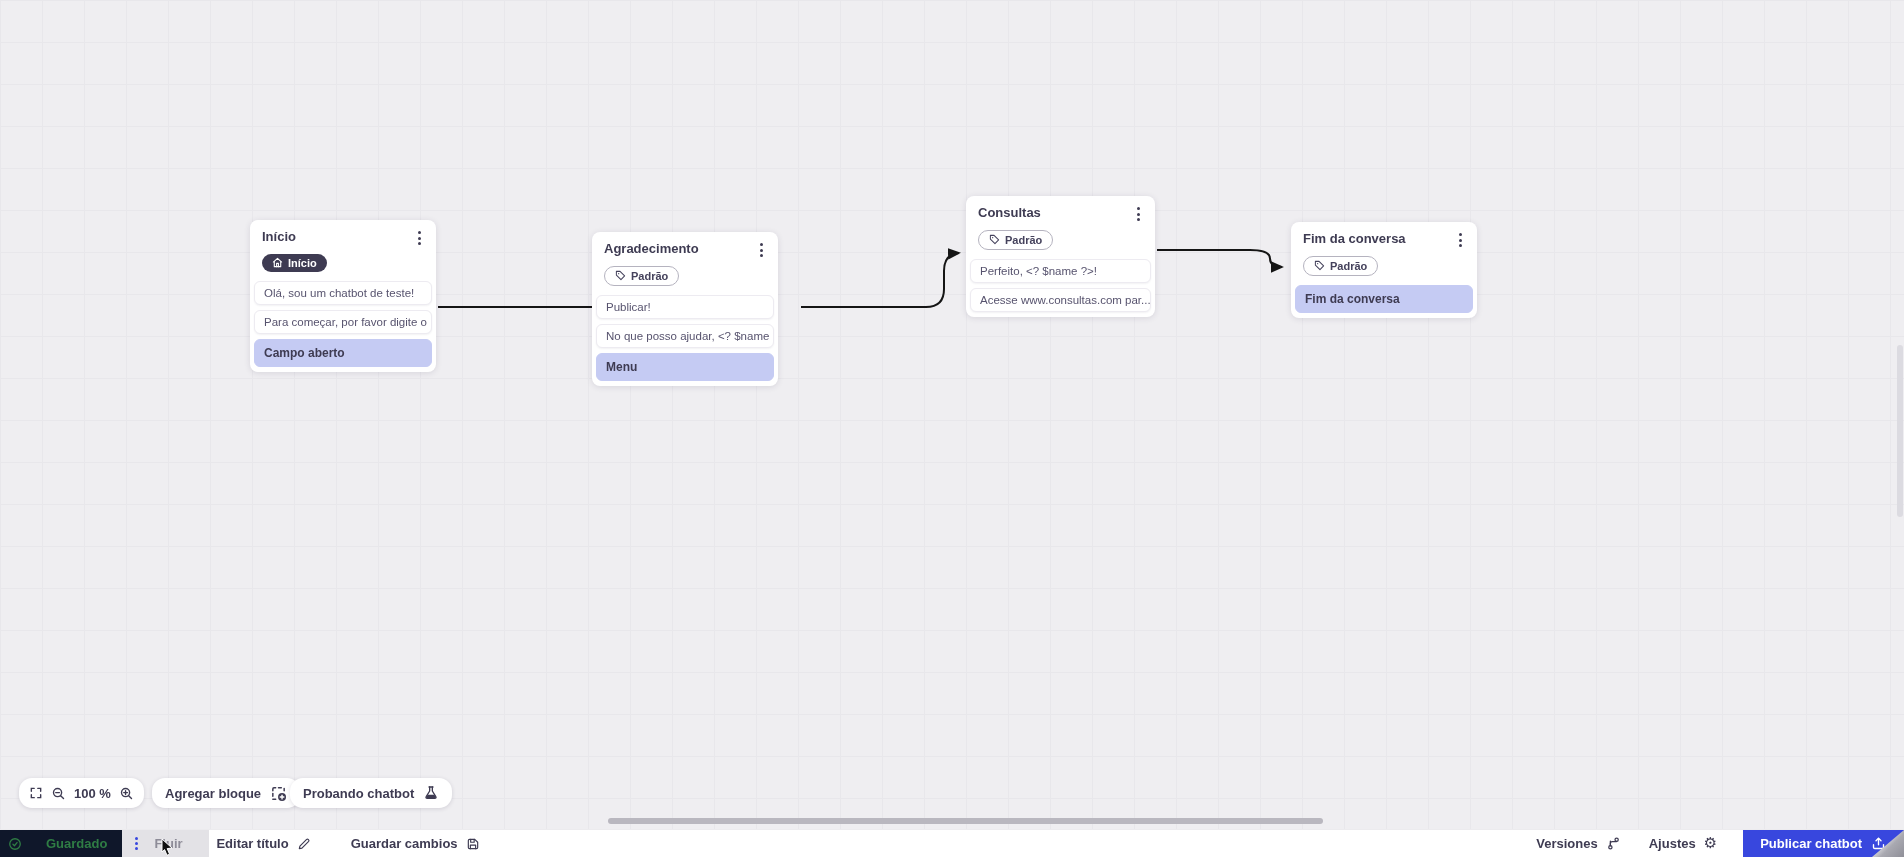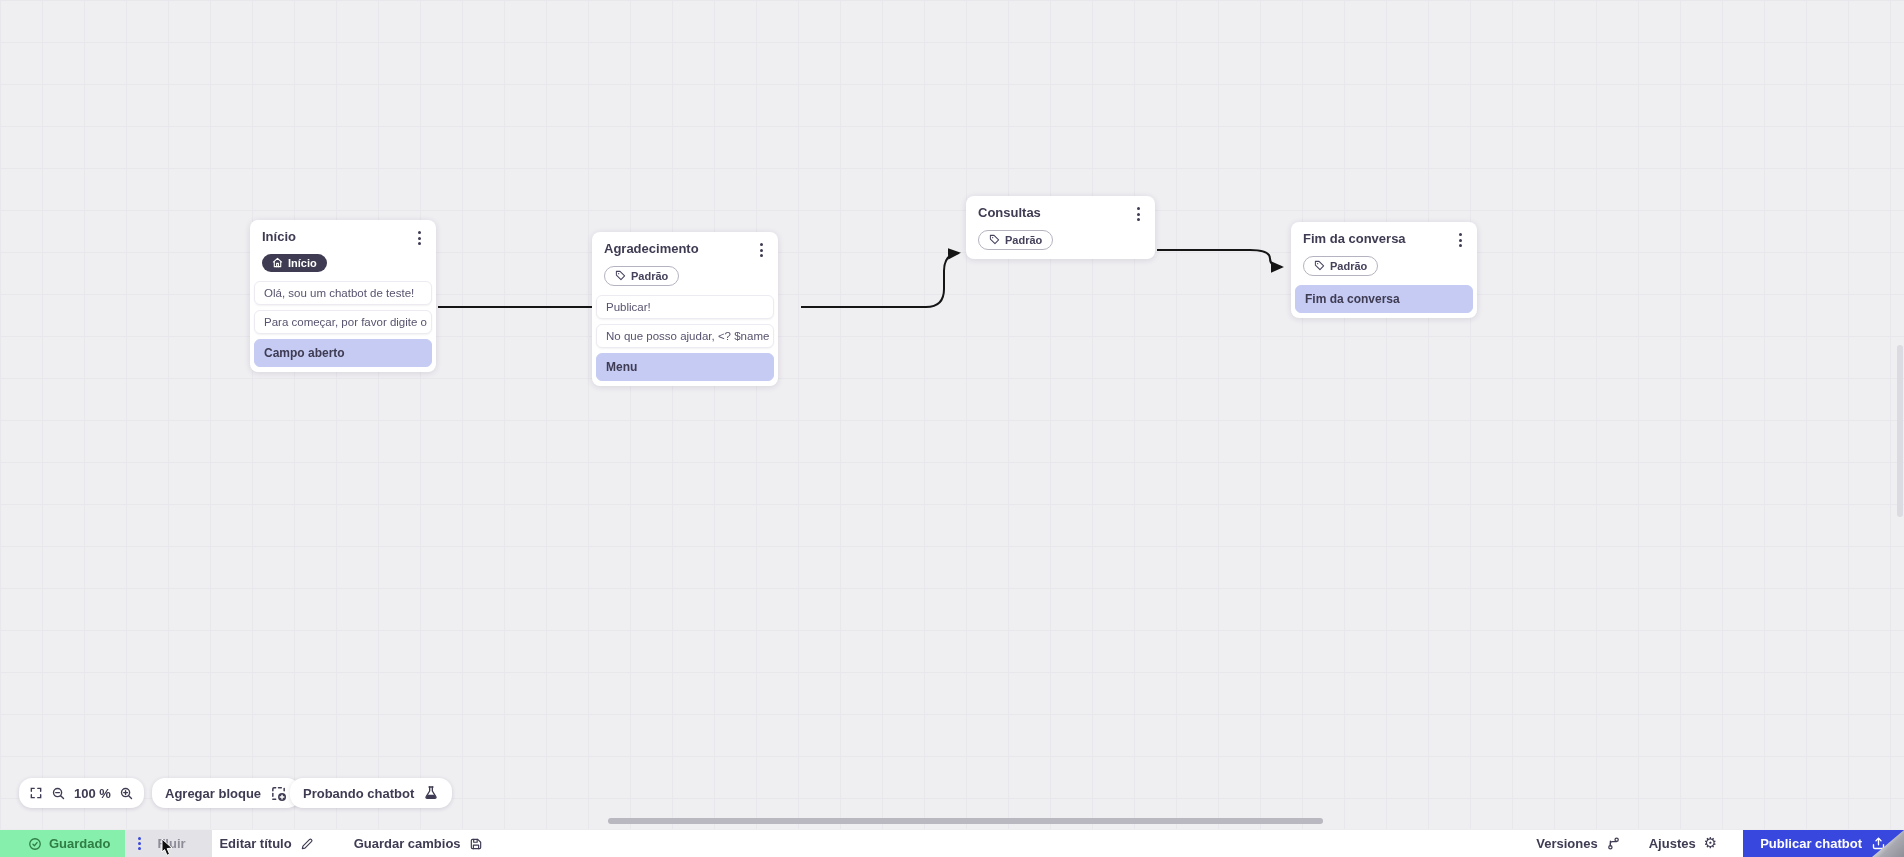--- a/index.html
+++ b/index.html
@@ -62,22 +62,22 @@
                    border-radius:3px; background:#dcdbe1; }
 
   
   .bottom-bar {
     position:absolute; left:0; bottom:0; width:1904px; height:28px; background:#fff;
     display:flex; align-items:stretch; justify-content:space-between;
     font-size:13px; border-top:1px solid #ecebee;
   }
   .bb-left, .bb-right { display:flex; align-items:stretch; }
   .bb-item { display:flex; align-items:center; gap:8px; font-weight:600; color:#3e3b52; cursor:pointer; }
-  .saved-chip { display:flex; align-items:center; gap:7px; background:#86efac; color:#2f7d44;
-                font-weight:600; padding:0 15px 0 28px; }
+  .saved-chip { display:flex; align-items:center; gap:24px; background:#0f172a; color:#2f7d44;
+                font-weight:600; padding:0 15px 0 8px; }
   .flow-tab { display:flex; align-items:center; gap:16px; background:#e3e2e6; width:87px; padding-left:13px; }
   .flow-tab .kebab-blue { display:flex; flex-direction:column; gap:2px; }
   .flow-tab .kebab-blue i { width:3px; height:3px; border-radius:50%; background:#3847de; display:block; }
   .flow-tab .flow-name { color:#8e8c98; font-weight:600; }
   #edit-title { margin-left:7px; }
   #save-changes { margin-left:40px; }
   #versions { margin-right:28px; }
   #settings { margin-right:26px; }
   .publish-btn {
     position:relative; display:flex; align-items:center; gap:9px; background:#3847de; color:#fff;
@@ -163,20 +163,24 @@
         <i></i>
       </span>
   </div>
   <span class="badge outline">
     <svg width="11" height="11" viewBox="0 0 24 24" fill="none" stroke="#45425c" stroke-width="2.2" stroke-linejoin="round">
         <path d="M3 3 H11 L21 13 L13 21 L3 11 Z"></path>
         <circle cx="8" cy="8" r="1.4" fill="#45425c" stroke="none"></circle>
       </svg>
     <span>Padrão</span>
   </span>
+  <div class="node-body">
+    <div class="msg">Perfeito, &lt;? $name ?&gt;!</div>
+    <div class="msg">Acesse www.consultas.com par...</div>
+  </div>
 </div>
 
 <div class="node" style="left:1291px; top:222px;">
   <div class="node-header">
     <span class="node-title">Fim da conversa</span>
     <span class="kebab">
         <i></i>
         <i></i>
         <i></i>
       </span>

